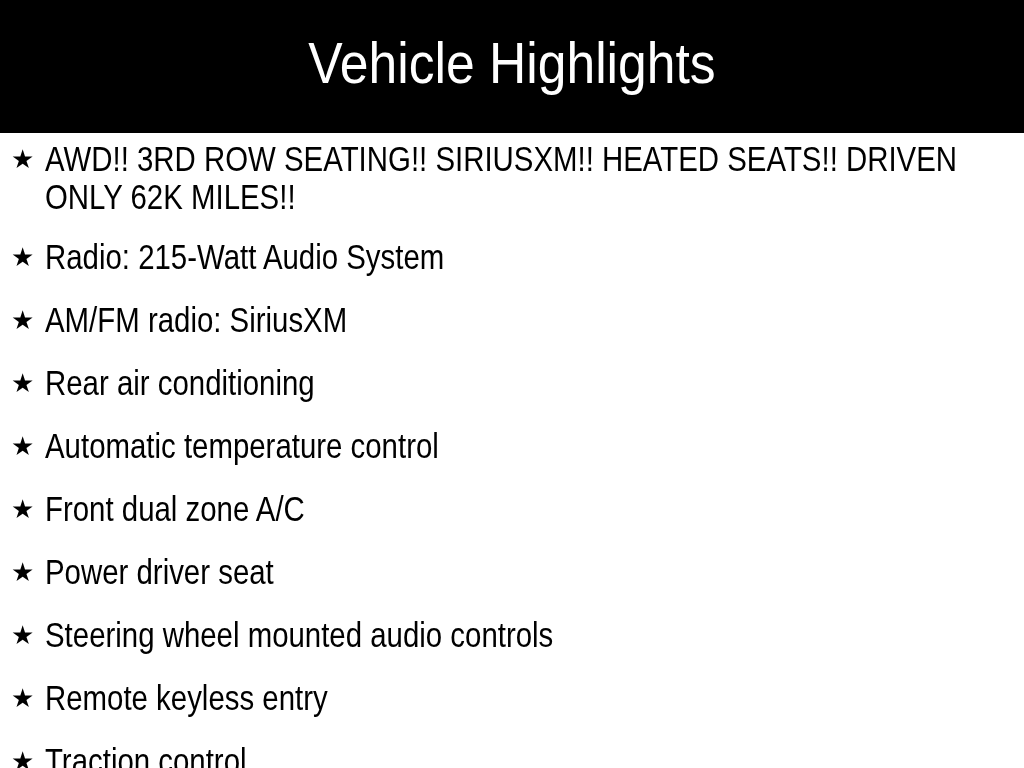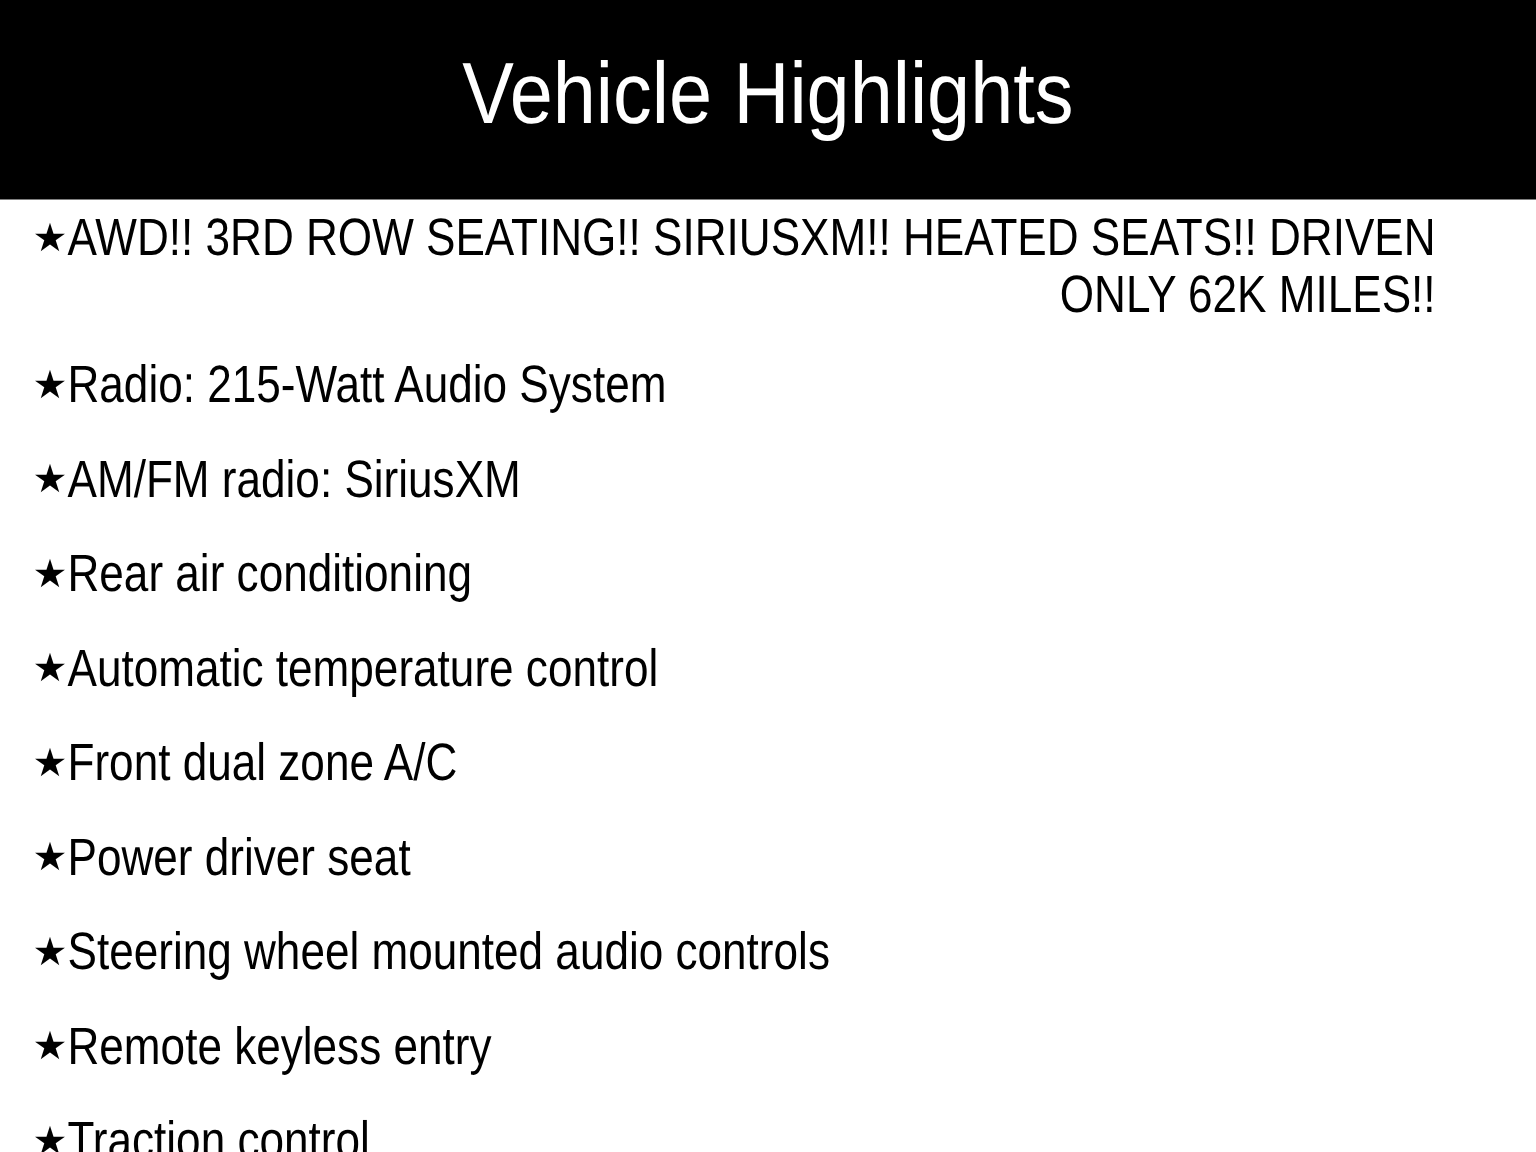--- a/index.html
+++ b/index.html
@@ -14,21 +14,20 @@
     height: 768px;
     overflow: hidden;
     background: var(--body-bg);
     font-family: "Liberation Sans", sans-serif;
   }
   .slide {
     position: relative;
     width: 1024px;
     height: 768px;
     background: var(--body-bg);
-    text-align: right;
   }
   .slide-header {
     width: 1024px;
     height: 133px;
     background: var(--header-bg);
     display: flex;
     align-items: center;
     justify-content: center;
     padding-bottom: 7px;
   }

